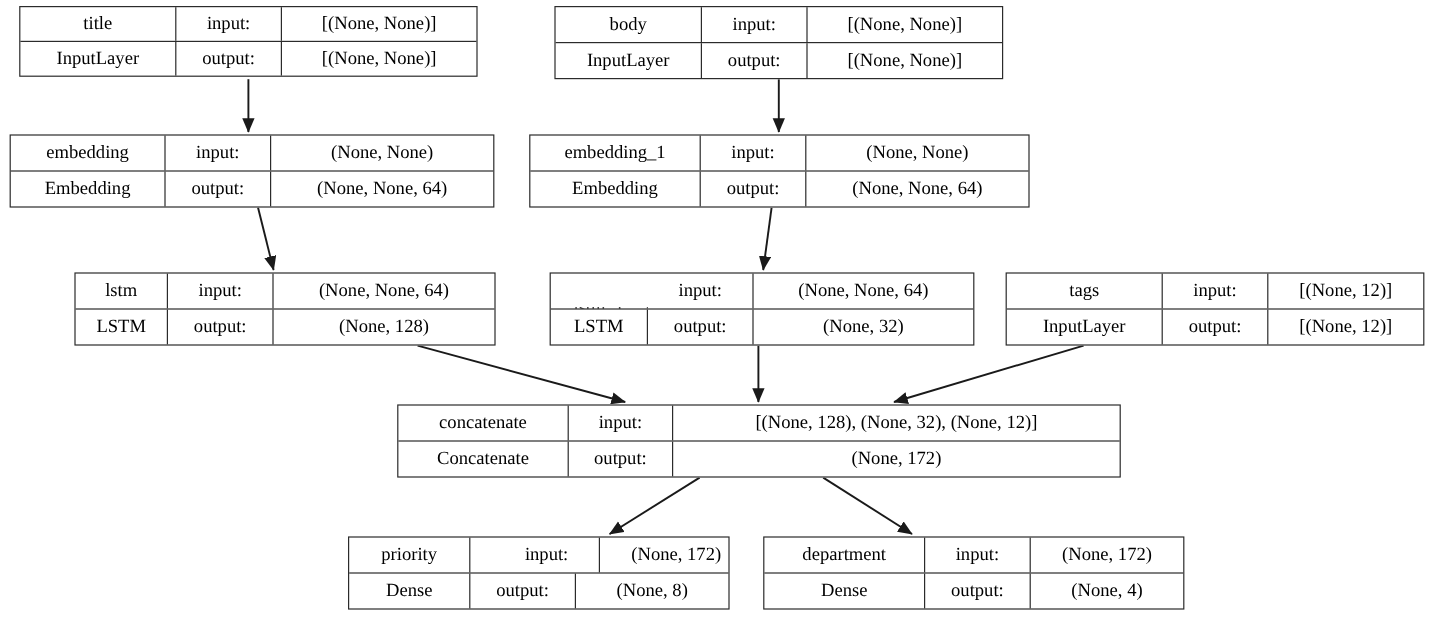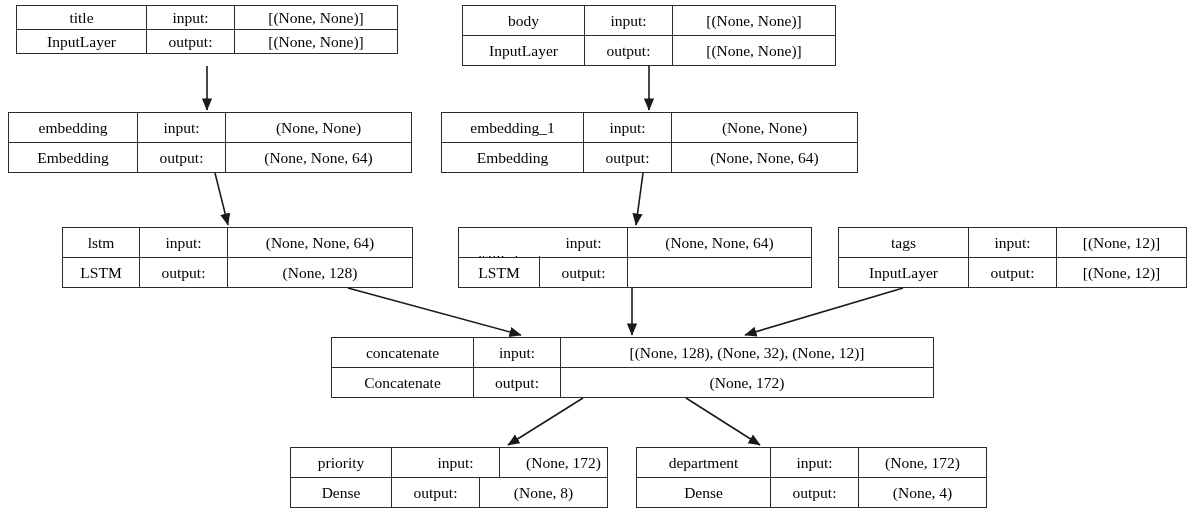--- a/index.html
+++ b/index.html
@@ -80,21 +80,21 @@
         <line x1="215" y1="173" x2="228" y2="225" stroke="#1a1a1a" stroke-width="1.6" marker-end="url(#arrowhead)"></line>
         <line x1="643" y1="173" x2="636" y2="225" stroke="#1a1a1a" stroke-width="1.6" marker-end="url(#arrowhead)"></line>
         <line x1="348" y1="288" x2="521" y2="335" stroke="#1a1a1a" stroke-width="1.6" marker-end="url(#arrowhead)"></line>
         <line x1="632" y1="288" x2="632" y2="335" stroke="#1a1a1a" stroke-width="1.6" marker-end="url(#arrowhead)"></line>
         <line x1="903" y1="288" x2="745" y2="335" stroke="#1a1a1a" stroke-width="1.6" marker-end="url(#arrowhead)"></line>
         <line x1="583" y1="398" x2="508" y2="445" stroke="#1a1a1a" stroke-width="1.6" marker-end="url(#arrowhead)"></line>
         <line x1="686" y1="398" x2="760" y2="445" stroke="#1a1a1a" stroke-width="1.6" marker-end="url(#arrowhead)"></line>
       </g>
   </svg>
   <div id="node-layer">
-      <div class="node" style="left: 16px; top: 5px; width: 382px; height: 49px; border-color: rgb(43, 43, 43);">
+      <div class="node" style="left: 16px; top: 5px; width: 382px; height: 59px; border-color: rgb(43, 43, 43);">
         <div class="node-row row-top" style="border-bottom-color: rgb(43, 43, 43);">
           <div class="cell cell-name" style="width: 130px; flex: 0 0 130px; border-right-color: rgb(43, 43, 43);">title</div>
           <div class="cell cell-io" style="width: 88px; flex: 0 0 88px; border-right-color: rgb(43, 43, 43);">input:</div>
           <div class="cell cell-shape">[(None, None)]</div>
         </div>
         <div class="node-row row-bottom">
           <div class="cell cell-name" style="width: 130px; flex: 0 0 130px; border-right-color: rgb(43, 43, 43);">InputLayer</div>
           <div class="cell cell-io" style="width: 88px; flex: 0 0 88px; border-right-color: rgb(43, 43, 43);">output:</div>
           <div class="cell cell-shape">[(None, None)]</div>
         </div>
@@ -149,20 +149,21 @@
       </div>
       <div class="node" style="left: 458px; top: 227px; width: 354px; height: 61px; border-color: rgb(43, 43, 43);">
         <div class="node-row row-top" style="border-bottom-color: rgb(43, 43, 43);">
           <div class="cell cell-name" style="width: 81px; flex: 0 0 81px; border-right-color: rgb(43, 43, 43); margin-top: 28px;">lstm_1</div>
           <div class="cell cell-io" style="width: 88px; flex: 0 0 88px; border-right-color: rgb(43, 43, 43);">input:</div>
           <div class="cell cell-shape">(None, None, 64)</div>
         </div>
         <div class="node-row row-bottom">
           <div class="cell cell-name" style="width: 81px; flex: 0 0 81px; border-right-color: rgb(43, 43, 43);">LSTM</div>
           <div class="cell cell-io" style="width: 88px; flex: 0 0 88px; border-right-color: rgb(43, 43, 43);">output:</div>
+          <div class="cell cell-shape">(None, 32)</div>
         </div>
       </div>
       <div class="node" style="left: 838px; top: 227px; width: 349px; height: 61px; border-color: rgb(43, 43, 43);">
         <div class="node-row row-top" style="border-bottom-color: rgb(43, 43, 43);">
           <div class="cell cell-name" style="width: 130px; flex: 0 0 130px; border-right-color: rgb(43, 43, 43);">tags</div>
           <div class="cell cell-io" style="width: 88px; flex: 0 0 88px; border-right-color: rgb(43, 43, 43);">input:</div>
           <div class="cell cell-shape">[(None, 12)]</div>
         </div>
         <div class="node-row row-bottom">
           <div class="cell cell-name" style="width: 130px; flex: 0 0 130px; border-right-color: rgb(43, 43, 43);">InputLayer</div>

